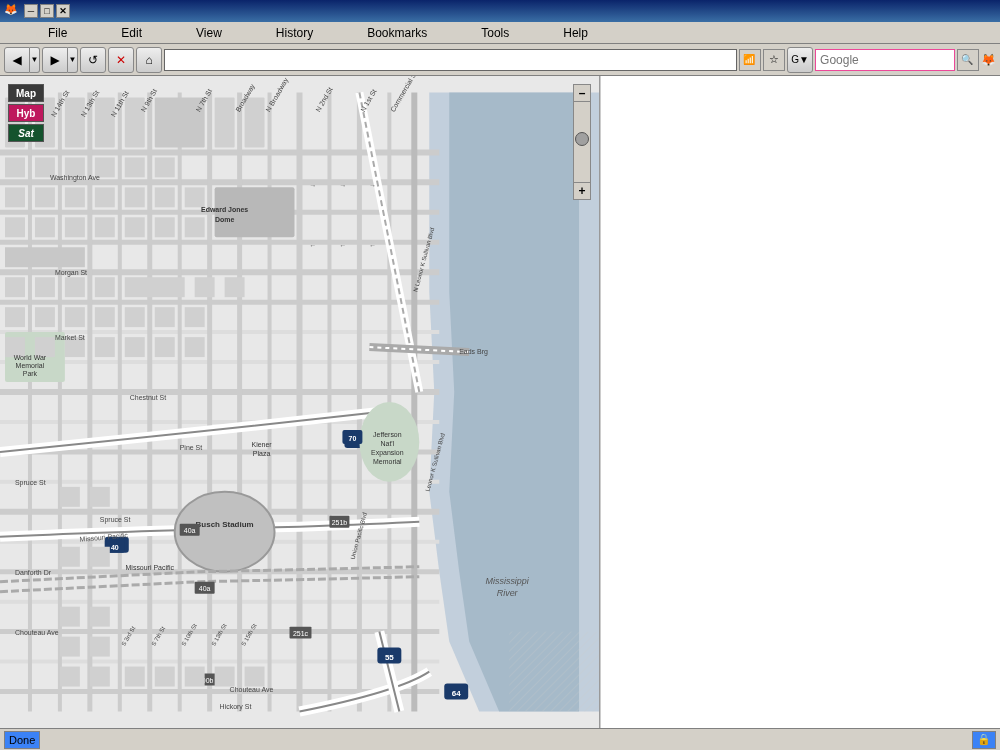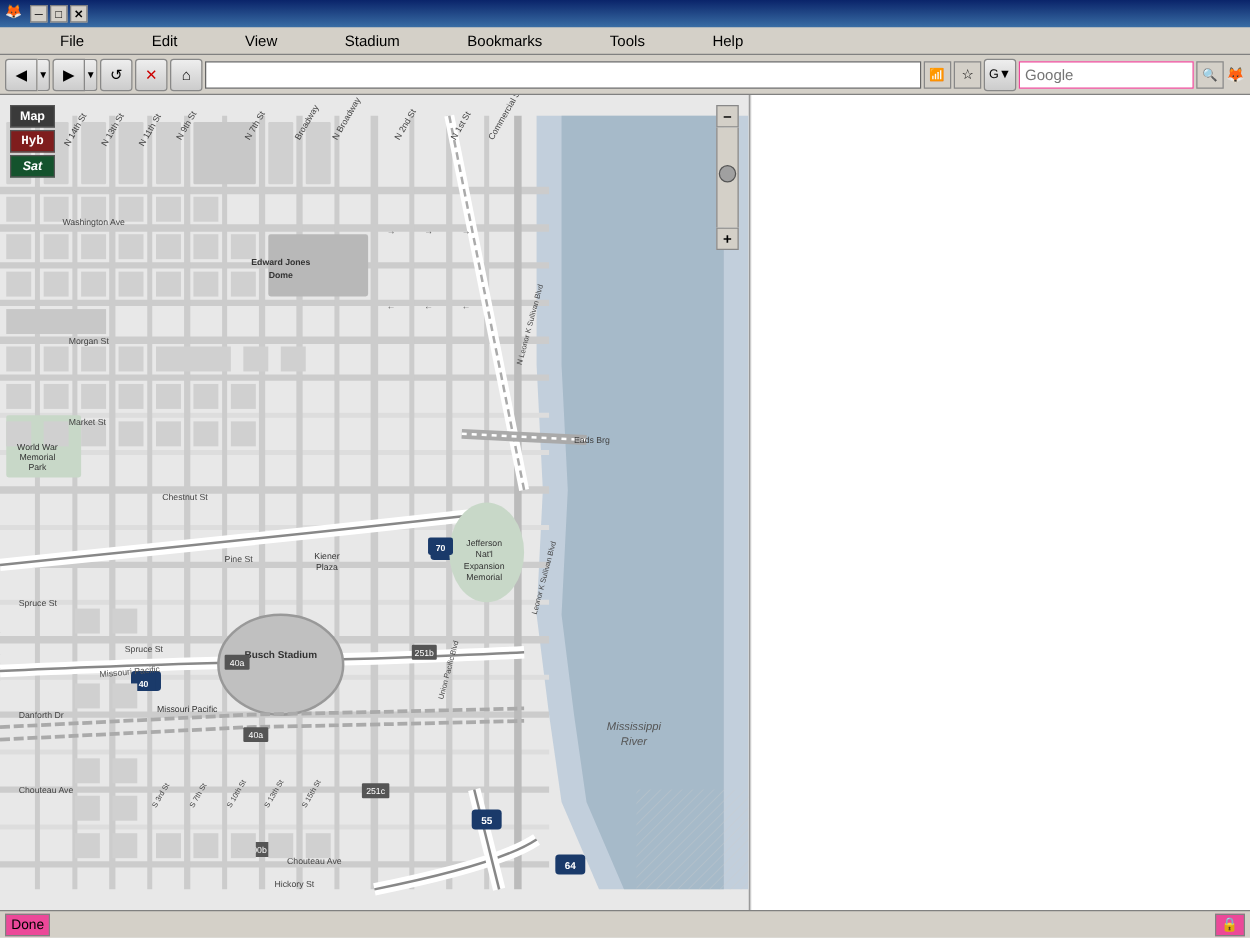--- a/index.html
+++ b/index.html
@@ -113,21 +113,21 @@
       align-items: center;
       padding: 0 4px;
       font-size: 11px;
       gap: 4px;
     }
     .status-panel {
       border: 1px solid #808080;
       height: 18px;
       padding: 0 4px;
       display: flex; align-items: center;
-      background: #ec4899;
+      background: #3b82f6;
     }
 
     
     .map-area {
       width: 600px;
       height: 100%;
       position: relative;
       overflow: hidden;
       background: #e8e8e8;
       border-right: 1px solid #999;
@@ -151,21 +151,21 @@
     .map-type-btn {
       width: 36px;
       height: 18px;
       font-size: 10px;
       font-weight: bold;
       border: 1px solid #555;
       cursor: pointer;
       display: flex; align-items: center; justify-content: center;
     }
     .map-type-map { background: #3a3a3a; color: white; }
-    .map-type-hyb { background: #7f1d1d; color: white; font-family: Liberation Mono, monospace; }
+    .map-type-hyb { background: #be185d; color: white; }
     .map-type-sat { background: #14532d; color: white; font-style: italic; }
 
     .zoom-controls {
       position: absolute;
       top: 8px;
       right: 8px;
       display: flex;
       flex-direction: column;
       align-items: center;
       gap: 0;
@@ -212,21 +212,21 @@
     <div class="title-btn">─</div>
     <div class="title-btn">□</div>
     <div class="title-btn">✕</div>
   </div>
 </div>
 
 <div class="menu-bar">
   <span class="menu-item">File</span>
   <span class="menu-item">Edit</span>
   <span class="menu-item">View</span>
-  <span class="menu-item">Stadium</span>
+  <span class="menu-item">History</span>
   <span class="menu-item">Bookmarks</span>
   <span class="menu-item">Tools</span>
   <span class="menu-item">Help</span>
 </div>
 
 <div class="nav-bar">
 
   <div class="nav-btn-group">
     <div class="nav-btn" style="border-radius:3px 0 0 3px;">◀</div>
     <div class="nav-dropdown">▼</div>

